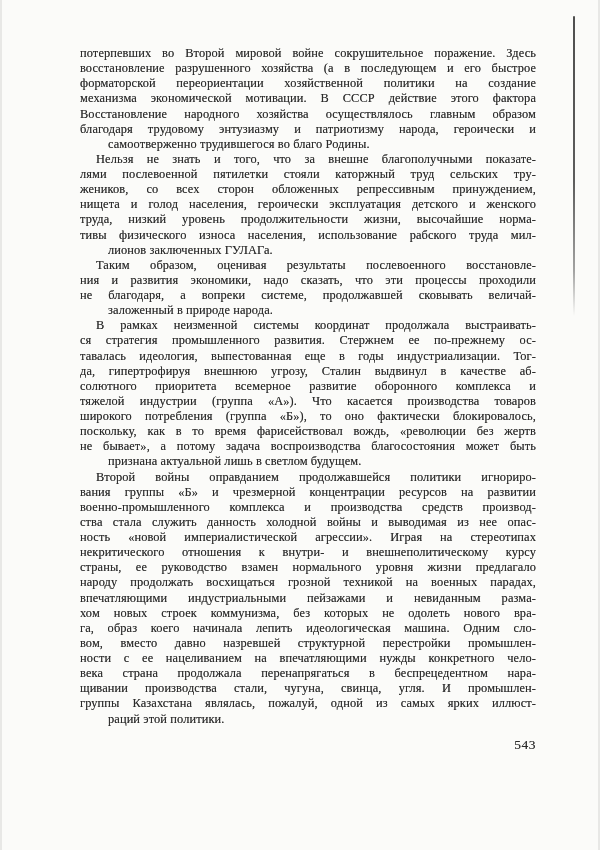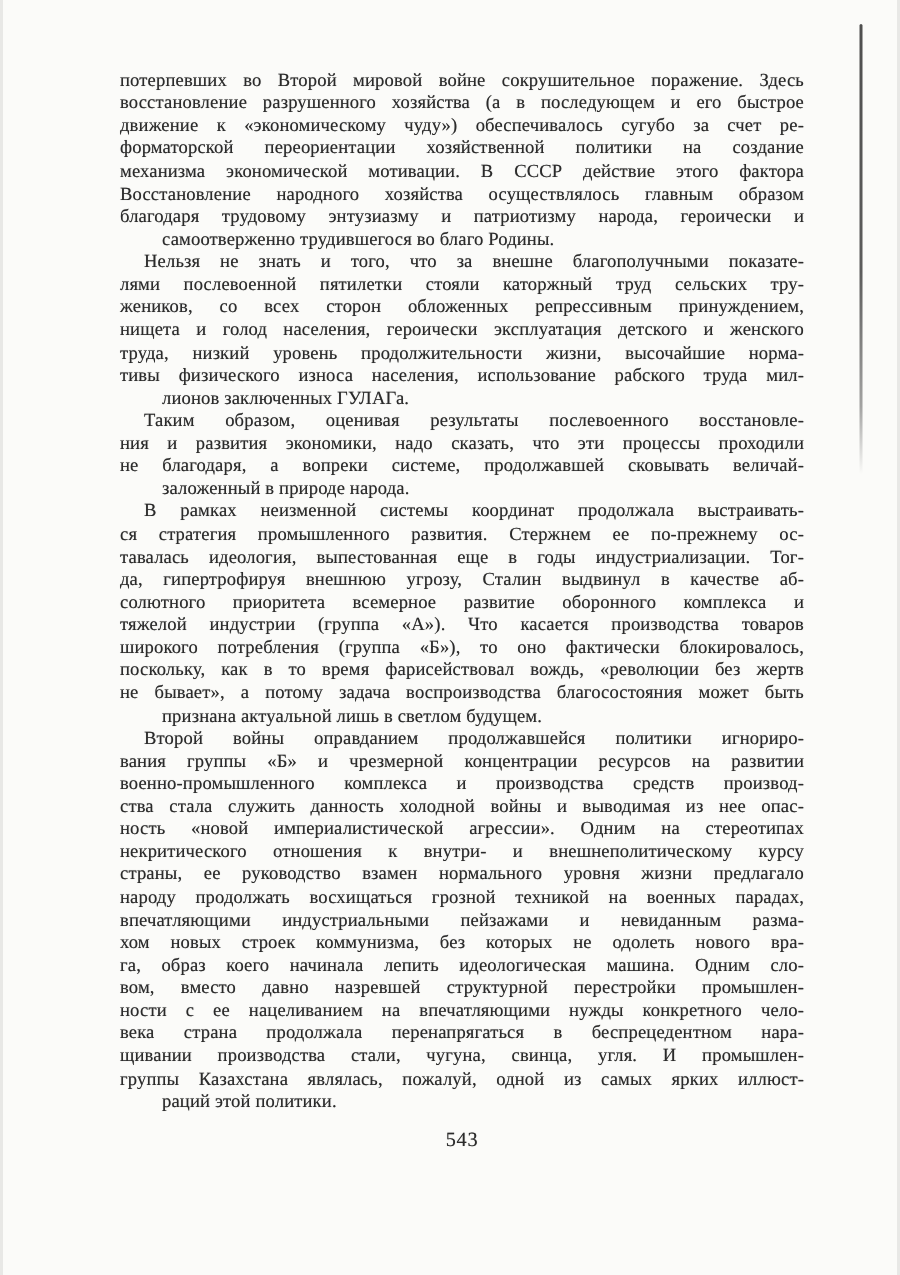--- a/index.html
+++ b/index.html
@@ -39,21 +39,21 @@
   .para .line.last {
     text-align-last: left;
     margin-left: 28px;
   }
   .para.indent .line.first {
     padding-left: 16px;
   }
   .page-number {
     margin-top: 10px;
     font-size: 13.5px;
-    text-align: center;
+    text-align: right;
     letter-spacing: 0.5px;
     text-shadow: 0 0 0.45px rgba(40,40,40,0.55);
   }
   .edge-line {
     position: absolute;
     left: 571px;
     top: 16px;
     width: 2px;
     height: 300px;
     background: linear-gradient(to bottom,
@@ -66,21 +66,20 @@
 </style>
 </head>
 <body>
 
 <div class="page">
   <div class="edge-line"></div>
   <div class="text-block">
     <div class="para">
         <div class="line first">потерпевших во Второй мировой войне сокрушительное поражение. Здесь</div>
         <div class="line">восстановление разрушенного хозяйства (а в последующем и его быстрое</div>
-        <div class="line">движение к «экономическому чуду») обеспечивалось сугубо за счет ре-</div>
         <div class="line">форматорской переориентации хозяйственной политики на создание</div>
         <div class="line">механизма экономической мотивации. В СССР действие этого фактора</div>
         <div class="line">Восстановление народного хозяйства осуществлялось главным образом</div>
         <div class="line">благодаря трудовому энтузиазму и патриотизму народа, героически и</div>
         <div class="line last">самоотверженно трудившегося во благо Родины.</div>
       </div>
     <div class="para indent">
         <div class="line first">Нельзя не знать и того, что за внешне благополучными показате-</div>
         <div class="line">лями послевоенной пятилетки стояли каторжный труд сельских тру-</div>
         <div class="line">жеников, со всех сторон обложенных репрессивным принуждением,</div>
@@ -105,21 +104,21 @@
         <div class="line">широкого потребления (группа «Б»), то оно фактически блокировалось,</div>
         <div class="line">поскольку, как в то время фарисействовал вождь, «революции без жертв</div>
         <div class="line">не бывает», а потому задача воспроизводства благосостояния может быть</div>
         <div class="line last">признана актуальной лишь в светлом будущем.</div>
       </div>
     <div class="para indent">
         <div class="line first">Второй войны оправданием продолжавшейся политики игнориро-</div>
         <div class="line">вания группы «Б» и чрезмерной концентрации ресурсов на развитии</div>
         <div class="line">военно-промышленного комплекса и производства средств производ-</div>
         <div class="line">ства стала служить данность холодной войны и выводимая из нее опас-</div>
-        <div class="line">ность «новой империалистической агрессии». Одним на стереотипах</div>
+        <div class="line">ность «новой империалистической агрессии». Играя на стереотипах</div>
         <div class="line">некритического отношения к внутри- и внешнеполитическому курсу</div>
         <div class="line">страны, ее руководство взамен нормального уровня жизни предлагало</div>
         <div class="line">народу продолжать восхищаться грозной техникой на военных парадах,</div>
         <div class="line">впечатляющими индустриальными пейзажами и невиданным разма-</div>
         <div class="line">хом новых строек коммунизма, без которых не одолеть нового вра-</div>
         <div class="line">га, образ коего начинала лепить идеологическая машина. Одним сло-</div>
         <div class="line">вом, вместо давно назревшей структурной перестройки промышлен-</div>
         <div class="line">ности с ее нацеливанием на впечатляющими нужды конкретного чело-</div>
         <div class="line">века страна продолжала перенапрягаться в беспрецедентном нара-</div>
         <div class="line">щивании производства стали, чугуна, свинца, угля. И промышлен-</div>

